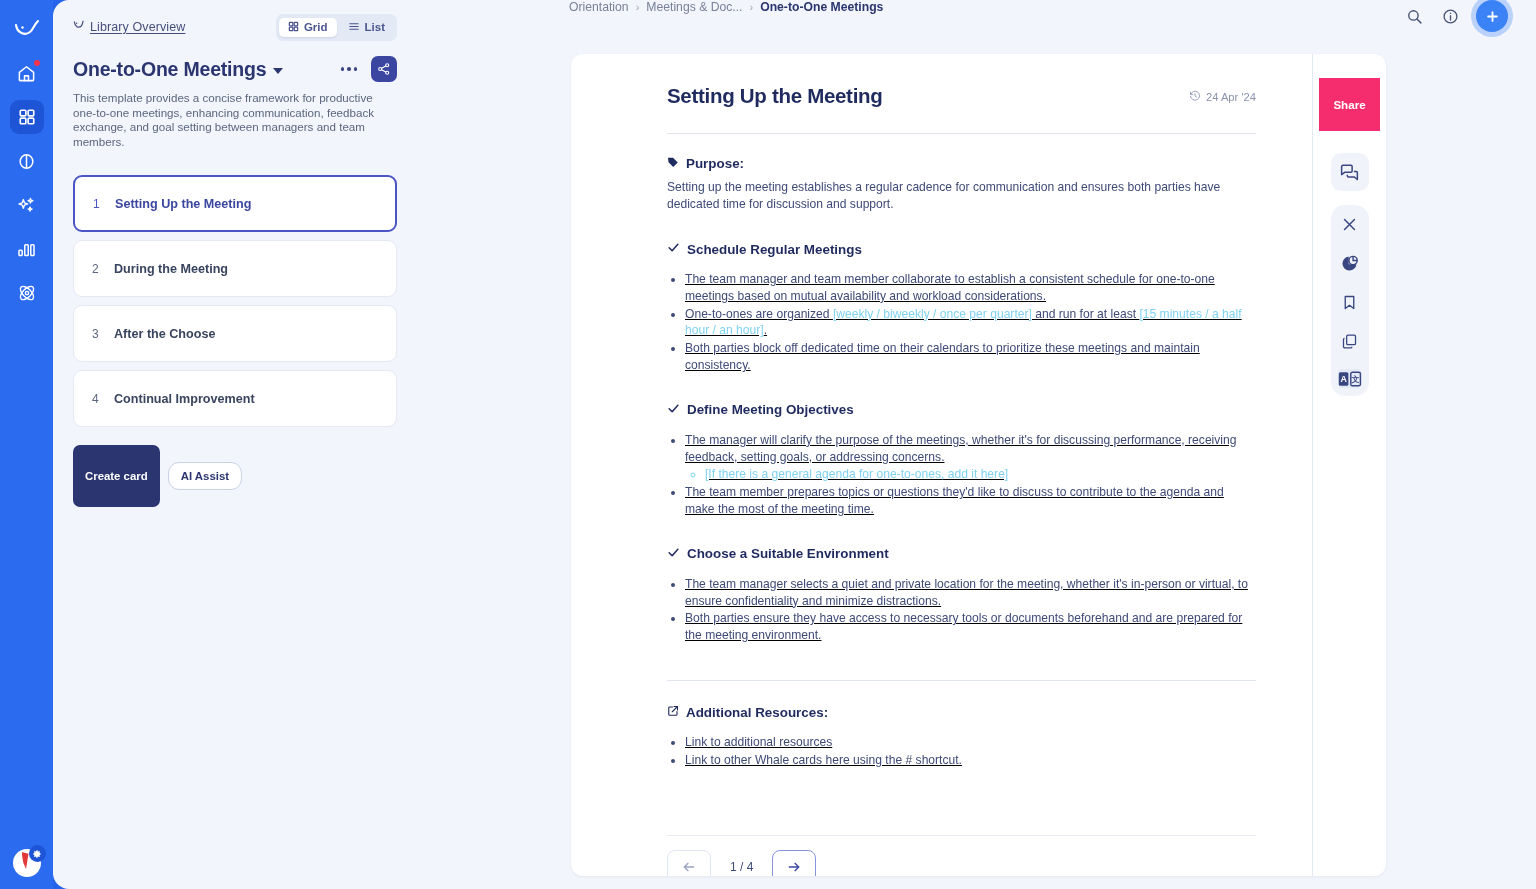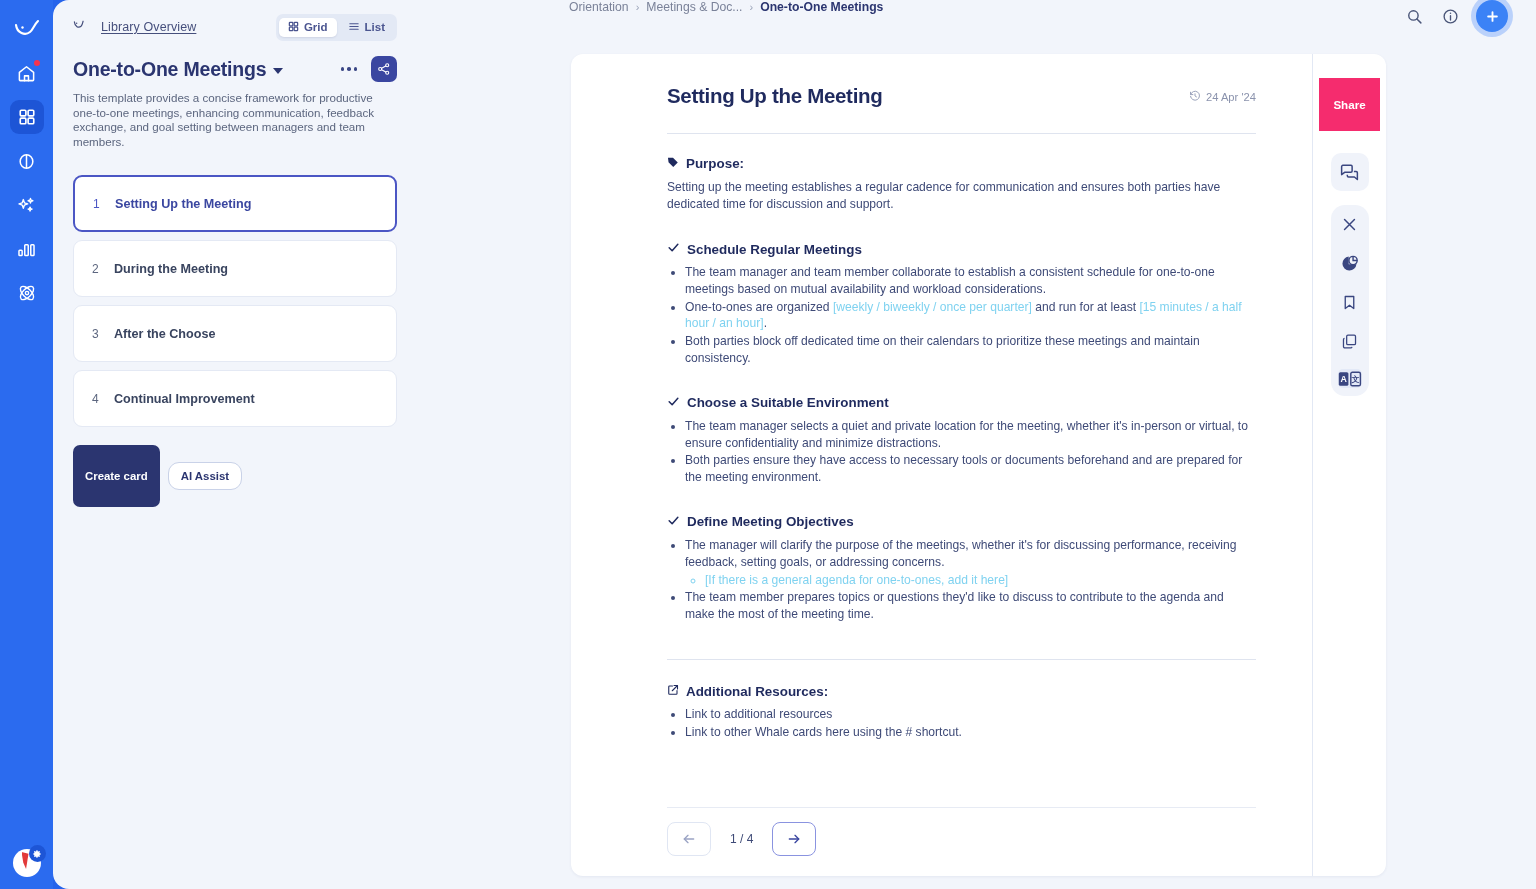--- a/index.html
+++ b/index.html
@@ -50,21 +50,21 @@
   }
 
   
   .panel {
     width: 364px; flex: 0 0 364px; height: 889px;
     background: #F2F5FB; border-top-left-radius: 16px; border-bottom-left-radius: 16px;
     padding: 14px 20px 0 20px; position: relative; overflow: hidden;
   }
   .panel-top { display: flex; align-items: center; justify-content: space-between;
     height: 26px; }
-  .lib-link { display: flex; align-items: center; gap: 17px; cursor: pointer; }
+  .lib-link { display: flex; align-items: center; gap: 6px; cursor: pointer; }
   .lib-link-text {
     font-size: 12.5px; color: #464F7C; text-decoration: underline;
     text-underline-offset: 2px; letter-spacing: .1px;
   }
   .viewtoggle {
     display: flex; align-items: center; background: #E3E9F5;
     border-radius: 7px; padding: 3px; gap: 2px; height: 27px;
   }
   .vt-btn {
     display: flex; align-items: center; gap: 5px;
@@ -157,21 +157,21 @@
     font-size: 11.2px; color: #8B93AD; padding-top: 6px;
   }
   .doc-rule { margin-top: 25px; height: 1px; background: #DFE4EF; }
 
   .sec { margin-top: 22px; }
   .sec-h {
     display: flex; align-items: center; gap: 7px;
     font-size: 13.4px; font-weight: bold; color: #1F2A5E;
   }
   .sec-p { margin-top: 8px; font-size: 12.1px; line-height: 17px; color: #3E4A77; }
-  ul.blist { margin: 7px 0 0 18px; }
+  ul.blist { margin: 14px 0 0 18px; text-decoration: underline; }
   ul.blist > li {
     font-size: 12.1px; line-height: 16.8px; color: #3E4A77;
     margin-bottom: 1px; list-style: disc;
   }
   ul.blist ul { margin: 1px 0 1px 20px; }
   ul.blist ul > li { list-style: circle; }
   .ph { color: #7FD2F0; }
   .sec-gap { margin-top: 28px; }
   .doc-rule2 { margin-top: 36px; height: 1px; background: #DFE4EF; }
   .res-sec { margin-top: 24px; }
@@ -436,44 +436,44 @@
           </ul>
         </div>
 
         <div class="sec sec-gap">
           <div class="sec-h">
             <span>
               <svg width="13" height="13" viewBox="0 0 24 24" fill="none" stroke="#1F2A5E" stroke-width="2.8" stroke-linecap="round" stroke-linejoin="round">
                 <path d="M4 12.5 L9.5 18 L20 6"></path>
               </svg>
             </span>
-            <span>Choose a Suitable Environment</span>
+            <span>Define Meeting Objectives</span>
           </div>
           <ul class="blist">
-            <li>The team manager selects a quiet and private location for the meeting, whether it's in-person or virtual, to ensure confidentiality and minimize distractions.</li>
-            <li>Both parties ensure they have access to necessary tools or documents beforehand and are prepared for the meeting environment.</li>
+            <li><span>The manager will clarify the purpose of the meetings, whether it's for discussing performance, receiving feedback, setting goals, or addressing concerns.</span>
+              <ul>
+                <li class="ph">[If there is a general agenda for one-to-ones, add it here]</li>
+              </ul>
+            </li>
+            <li>The team member prepares topics or questions they'd like to discuss to contribute to the agenda and make the most of the meeting time.</li>
           </ul>
         </div>
 
         <div class="sec sec-gap">
           <div class="sec-h">
             <span>
               <svg width="13" height="13" viewBox="0 0 24 24" fill="none" stroke="#1F2A5E" stroke-width="2.8" stroke-linecap="round" stroke-linejoin="round">
                 <path d="M4 12.5 L9.5 18 L20 6"></path>
               </svg>
             </span>
-            <span>Define Meeting Objectives</span>
+            <span>Choose a Suitable Environment</span>
           </div>
           <ul class="blist">
-            <li><span>The manager will clarify the purpose of the meetings, whether it's for discussing performance, receiving feedback, setting goals, or addressing concerns.</span>
-              <ul>
-                <li class="ph">[If there is a general agenda for one-to-ones, add it here]</li>
-              </ul>
-            </li>
-            <li>The team member prepares topics or questions they'd like to discuss to contribute to the agenda and make the most of the meeting time.</li>
+            <li>The team manager selects a quiet and private location for the meeting, whether it's in-person or virtual, to ensure confidentiality and minimize distractions.</li>
+            <li>Both parties ensure they have access to necessary tools or documents beforehand and are prepared for the meeting environment.</li>
           </ul>
         </div>
 
         <div class="doc-rule2"></div>
 
         <div class="res-sec">
           <div class="sec-h">
             <span>
               <svg width="12" height="12" viewBox="0 0 24 24" fill="none" stroke="#1F2A5E" stroke-width="2.2" stroke-linecap="round" stroke-linejoin="round">
                 <path d="M11 4H5a1.5 1.5 0 0 0-1.5 1.5V19A1.5 1.5 0 0 0 5 20.5h13.5A1.5 1.5 0 0 0 20 19v-6"></path>

